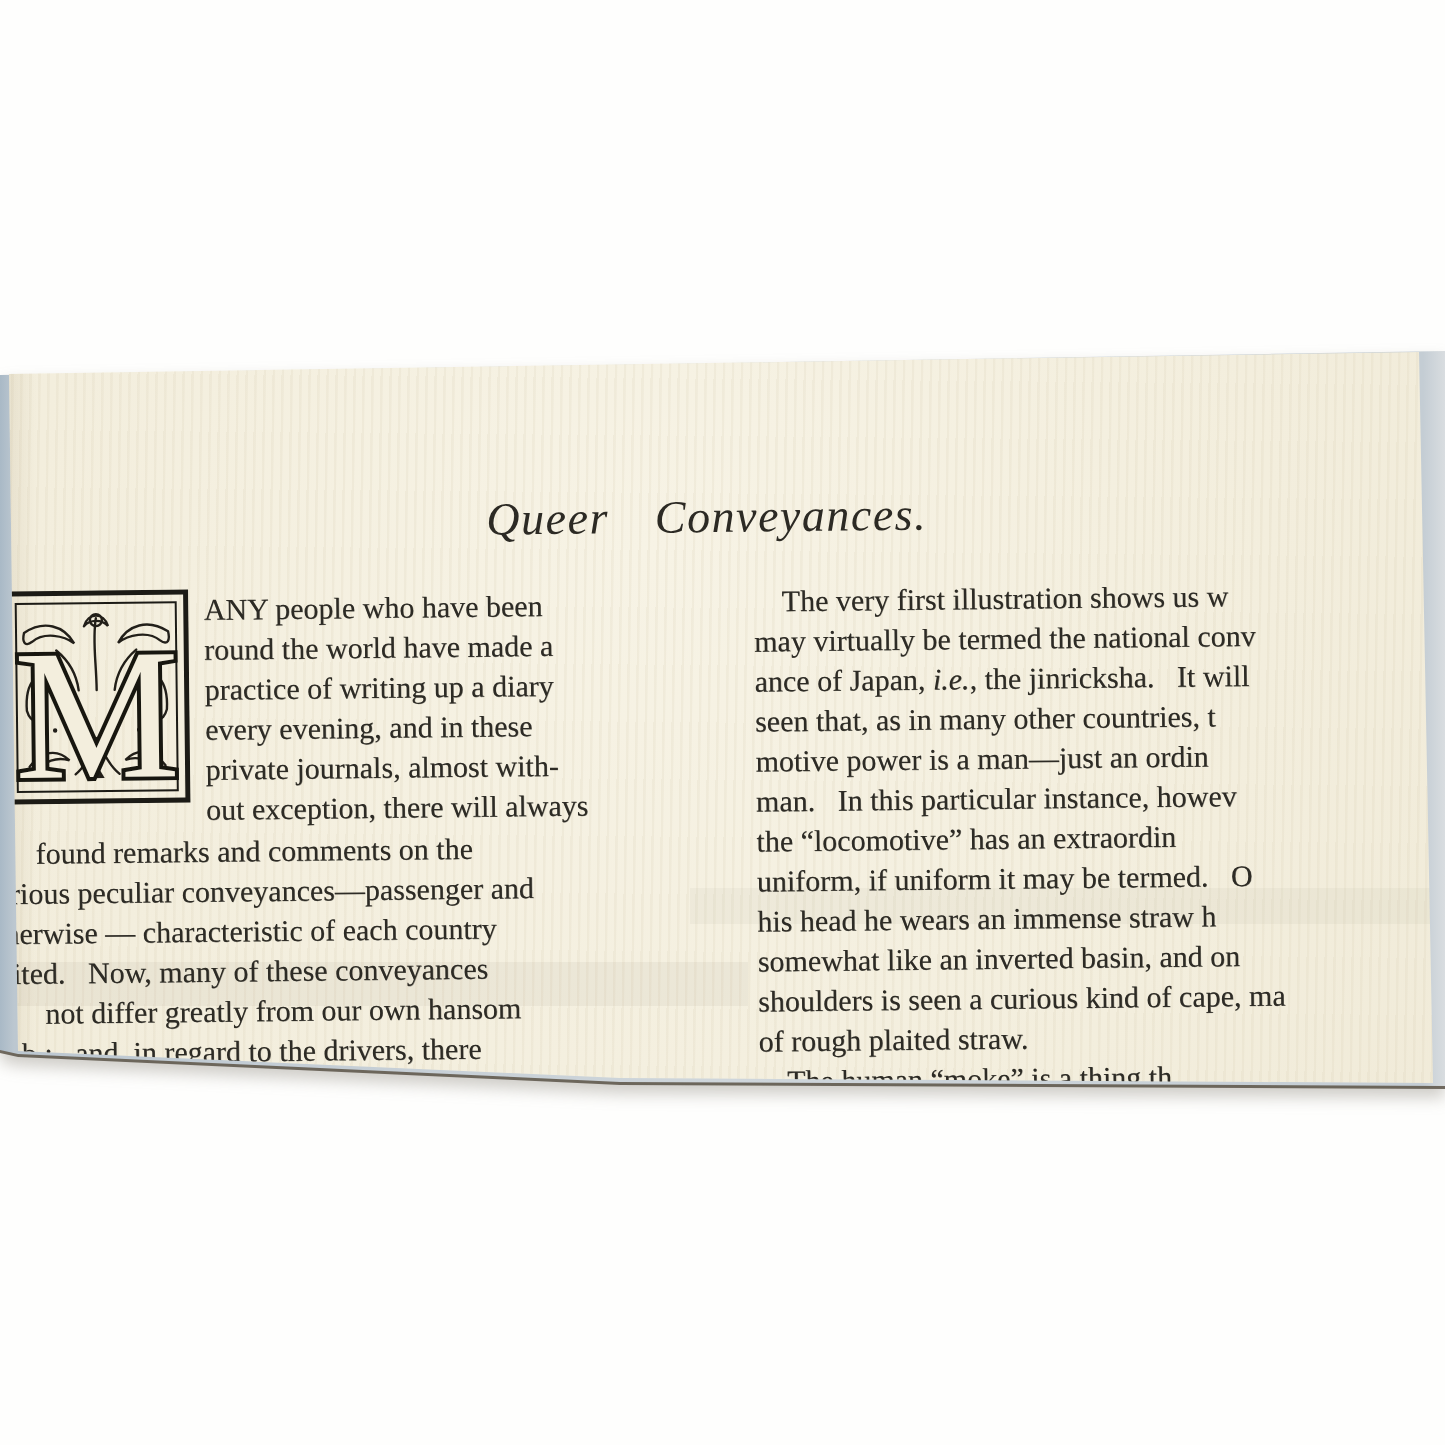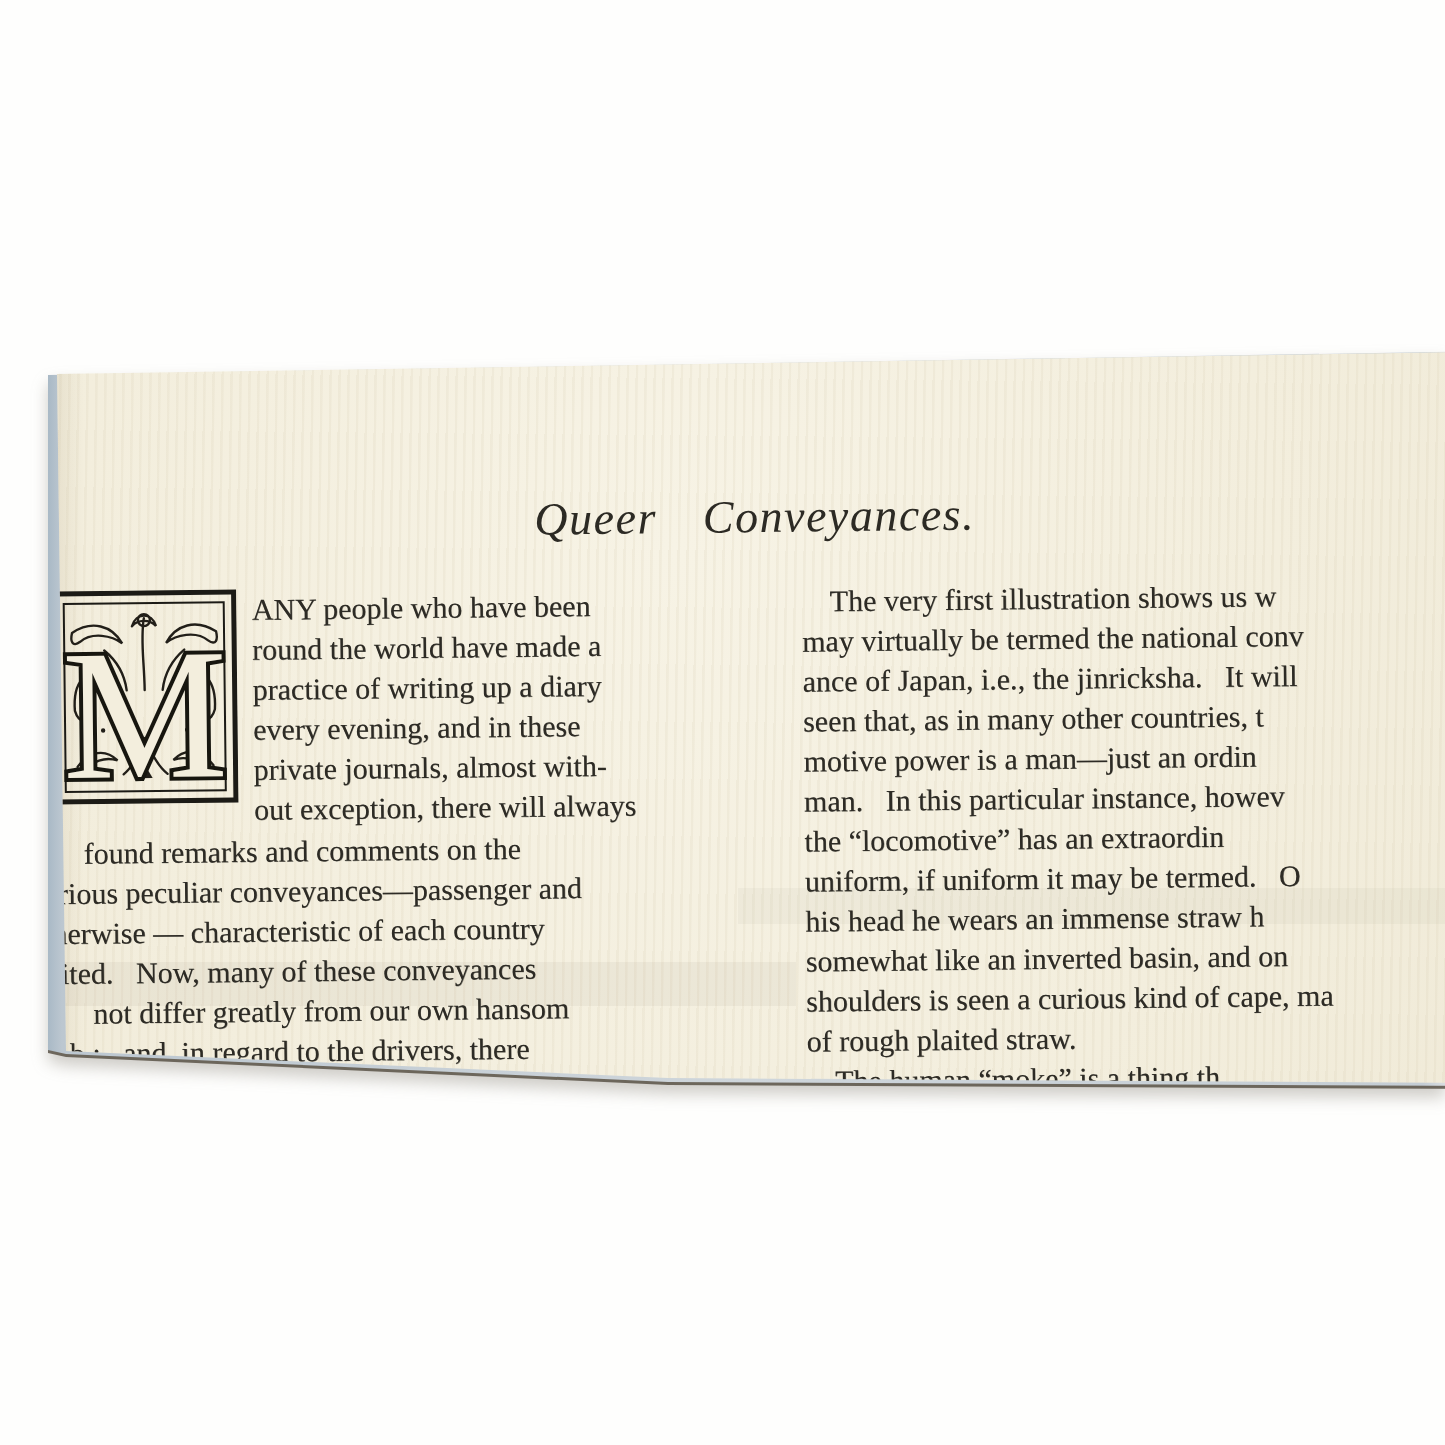--- a/index.html
+++ b/index.html
@@ -1,21 +1,21 @@
 <!DOCTYPE html>
 <html><head>
 <meta charset="utf-8">
 <style>
   html,body{margin:0;padding:0;background:#ffffff;}
   #canvas{position:relative;width:1445px;height:1445px;background:#fefefd;overflow:hidden;
           font-family:"Liberation Serif", serif;}
 
   
   #photo{position:absolute;inset:0;
-         filter:drop-shadow(0 3px 0 rgba(90,84,72,0.85)) drop-shadow(0 9px 8px rgba(118,112,100,0.35));margin-left:48px;}
+         filter:drop-shadow(0 3px 0 rgba(90,84,72,0.85)) drop-shadow(0 9px 8px rgba(118,112,100,0.35));}
 
   #backdrop{position:absolute;inset:0;
     background:linear-gradient(90deg,#a9b9c6 0px,#bcc7d0 14px,#cfd6db 50%,#c4cdd4 calc(100% - 22px),#d9dde0 100%);
     clip-path:polygon(0px 375px,1445px 351px,1445px 1086px,620px 1082px,18px 1054px,0px 1050px);}
 
   #paper{position:absolute;inset:0;
     clip-path:polygon(9px 374px,1419px 352px,1433px 1083px,620px 1078px,18px 1051px);
     background:
       linear-gradient(90deg, rgba(190,178,150,0.28) 0px, rgba(190,178,150,0) 36px),
       linear-gradient(0deg, rgba(196,186,158,0.18) 0px, rgba(196,186,158,0) 60px),
@@ -51,21 +51,21 @@
   #leftcol .line:nth-child(4){margin-left:2px;}
   #leftcol .line:nth-child(5){margin-left:34px;}
   #leftcol .line:nth-child(6){margin-left:10px;}
   #leftcol .line:nth-child(7){margin-left:18px;}
 
   #rightcol .line:nth-child(1),
   #rightcol .line:nth-child(13){text-indent:28px;}
   #rightcol .line:nth-child(12){text-align:left;}
   #rightcol .line:nth-child(12)::after{content:none;}
 
-  .it{}
+  .it{font-style:italic;}
 </style>
 </head>
 <body>
 
 <div id="canvas">
   <div id="photo">
     <div id="backdrop"></div>
     <div id="paper">
       <div id="band1" class="band"></div>
       <div id="band2" class="band"></div>

